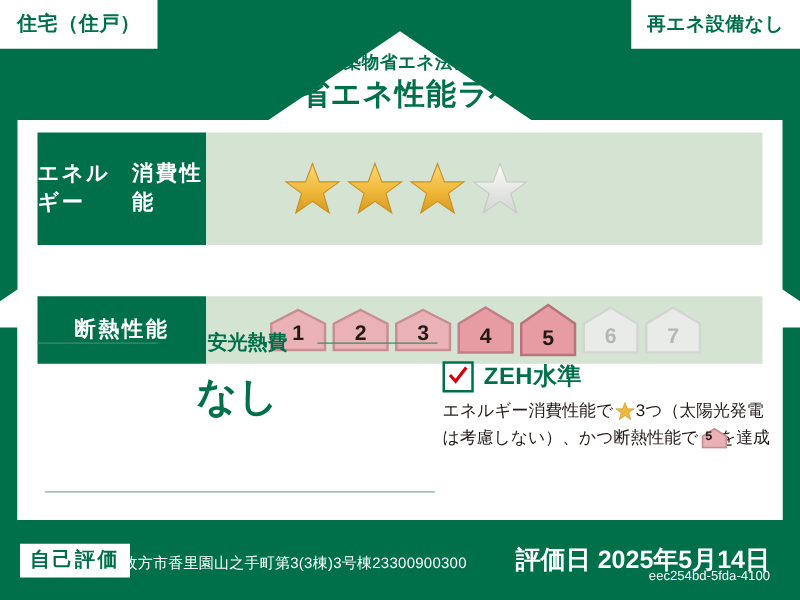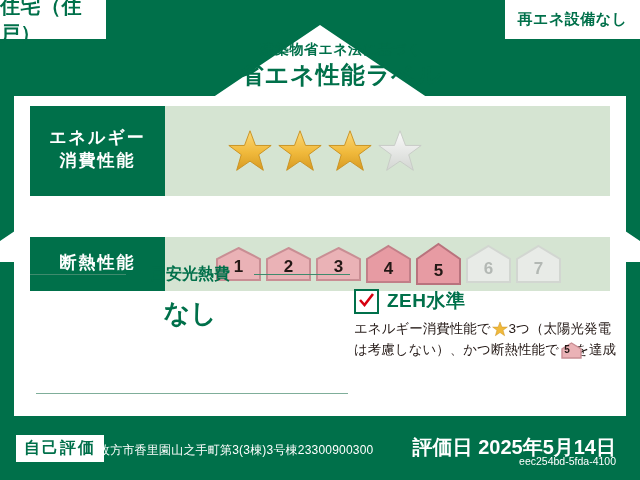--- a/index.html
+++ b/index.html
@@ -17,21 +17,21 @@
   .roof-svg{position:absolute;left:0;top:0;width:640px;height:480px;}
 
   
   .corner-tag{
     position:absolute;top:0;background:#ffffff;
     color:#00704a;font-weight:bold;
     display:flex;align-items:center;justify-content:center;
     letter-spacing:.5px;
     z-index:6;
   }
-  #tag-left{left:0;width:106px;height:39px;font-size:20px;}
+  #tag-left{left:0;width:126px;height:39px;font-size:16px;text-align:center;}
   #tag-right{right:0;width:135px;height:39px;font-size:15px;}
 
   
   .header-text{
     position:absolute;z-index:5;left:0;width:640px;text-align:center;
     color:#00704a;font-weight:bold;padding-left:21px;
   }
   #hdr-sub{top:41px;font-size:14px;letter-spacing:.5px;}
   #hdr-main{top:59px;font-size:24px;letter-spacing:1px;}
 
@@ -41,22 +41,22 @@
     background:#ffffff;z-index:4;
   }
 
   
   .perf-row{position:absolute;left:16px;width:580px;display:flex;}
   #row-energy{top:10px;height:90px;}
   #row-insul{top:105px;height:54px;margin-top:36px;}
 
   .perf-label{
     background:#00704a;color:#ffffff;font-weight:bold;
-    display:flex;flex-direction:column;align-items:center;justify-content:center;
-    line-height:1.35;letter-spacing:2px;font-family:Liberation Mono, monospace;
+    display:flex;flex-direction:row;align-items:center;justify-content:center;
+    line-height:1.35;letter-spacing:2px;
   }
   #row-energy .perf-label{width:135px;font-size:17px;}
   #row-insul .perf-label{width:135px;font-size:17px;}
 
   .perf-value{
     flex:1;background:#d5e4d2;display:flex;align-items:center;
   }
   #stars-wrap{padding-left:62px;gap:4px;}
   #houses-wrap{padding-left:50px;gap:3px;}
 
@@ -78,21 +78,21 @@
 
   
   #cost-head{
     position:absolute;left:16px;top:168px;width:320px;
     display:flex;align-items:center;gap:24px;
   }
   #cost-head .rule{flex:1;height:1px;background:#3f8a6d;}
   #cost-title{color:#00704a;font-weight:bold;font-size:16px;white-space:nowrap;}
   #cost-value{
     position:absolute;left:16px;top:200px;width:320px;text-align:center;
-    color:#00704a;font-weight:bold;font-size:26px;
+    color:#00704a;font-weight:bold;font-size:32px;
   }
   #cost-rule-bottom{
     position:absolute;left:22px;top:297px;width:312px;height:1px;background:#7fae9a;
   }
 
   
   #zeh-block{position:absolute;left:340px;top:192px;width:262px;}
   #zeh-head{display:flex;align-items:center;gap:8px;margin-bottom:5px;}
   #zeh-check{
     width:21px;height:21px;border:2px solid #00704a;background:#fff;

